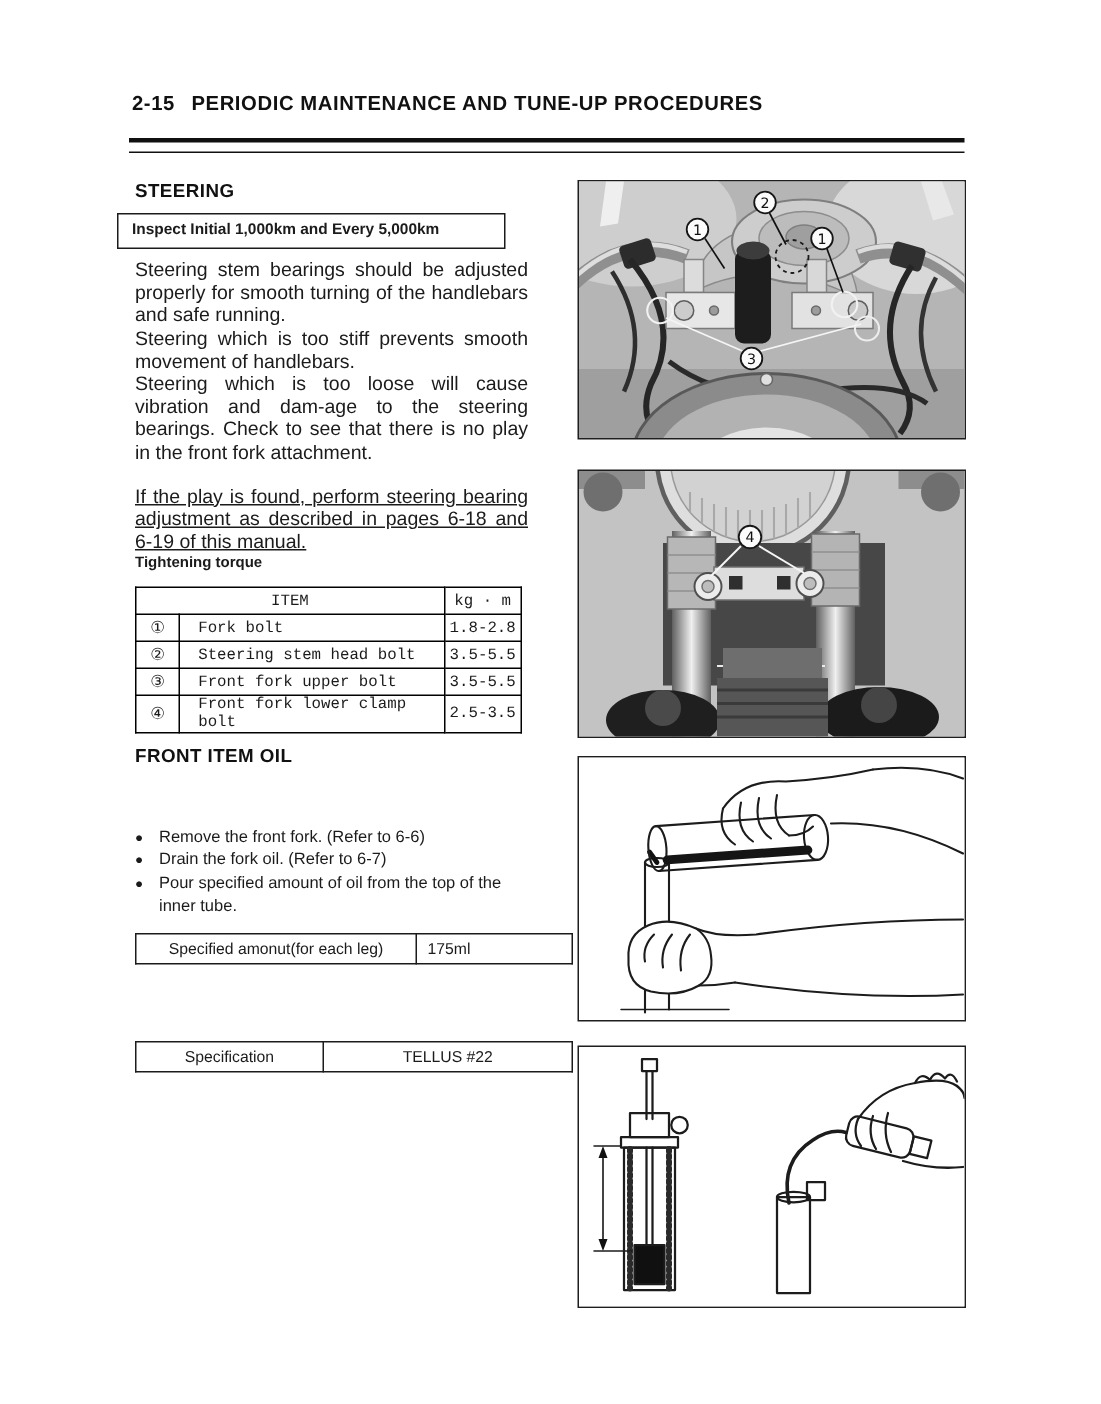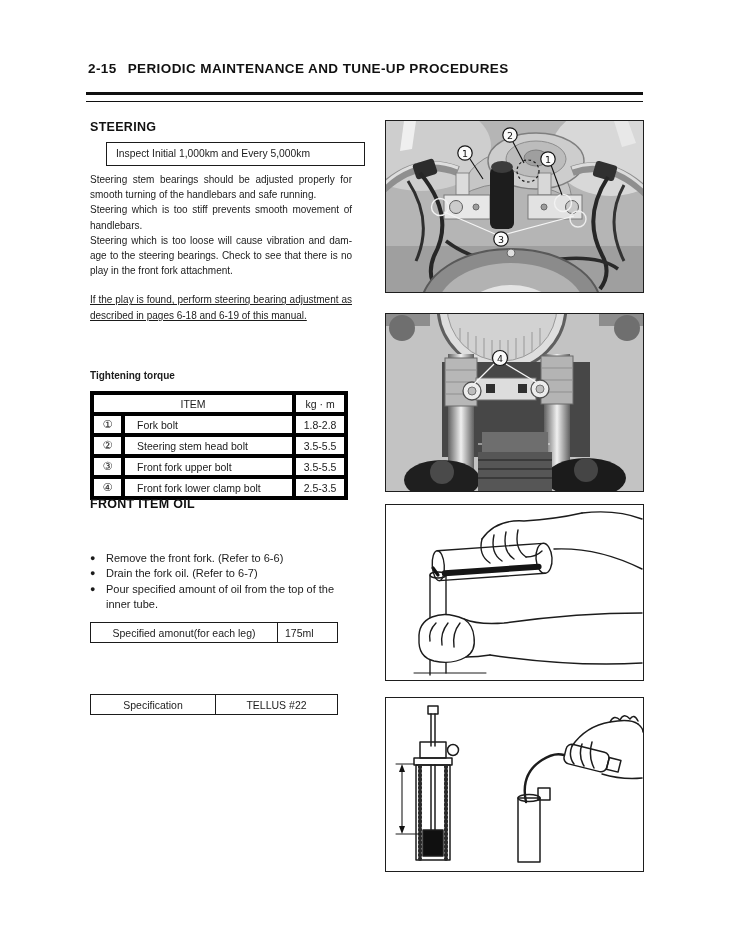--- a/index.html
+++ b/index.html
@@ -9,43 +9,43 @@
 
   
   .doc-title{left:88px;top:61px;font-size:13.5px;font-weight:bold;letter-spacing:.4px;white-space:nowrap;color:#111;}
   .doc-title .pn{margin-right:11px;}
   .title-rule{left:86px;top:92px;width:557px;height:6px;border-top:3px solid #101010;border-bottom:1px solid #101010;}
 
   
   .sec-h{font-size:12.5px;font-weight:bold;letter-spacing:.3px;color:#111;}
 
   
-  .interval-box{left:106px;width:248px;height:22px;border:1px solid #1b1b1b;
-                font-size:10.3px;font-weight:normal;line-height:22px;padding-left:9px;white-space:nowrap;}
-
-  
-  .copy{left:90px;width:262px;font-size:10px;line-height:15.2px;text-align:justify;}
+  .interval-box{left:78px;width:248px;height:22px;border:1px solid #1b1b1b;
+                font-size:10.3px;font-weight:bold;line-height:22px;padding-left:9px;white-space:nowrap;}
+
+  
+  .copy{left:90px;width:262px;font-size:13px;line-height:15.2px;text-align:justify;}
   .copy p{margin:0;}
   .copy p.gap{margin-top:14px;text-decoration:underline;}
 
   .small-label{font-size:10px;font-weight:bold;}
 
   table{border-collapse:collapse;}
   .tq{left:90px;top:391px;width:258px;font-size:10.5px;}
-  .tq th,.tq td{border:4px solid #000000;height:17px;padding:0;font-weight:normal;}
+  .tq th,.tq td{border:1px solid #000000;height:17px;padding:0;font-weight:normal;font-family:Liberation Mono, monospace;}
   .tq th{text-align:center;}
   .tq .c-num{width:30px;text-align:center;font-size:11px;}
   .tq .c-item{width:175px;padding-left:12px;text-align:left;}
   .tq .c-val{width:53px;text-align:center;}
 
   .bullets{left:90px;width:268px;list-style:none;margin:0;padding:0;font-size:11px;line-height:15.3px;}
   .bullets li{position:relative;padding-left:16px;margin:0;}
   .bullets .dot{position:absolute;left:0;top:0;font-size:9px;}
 
-  .mini{left:90px;width:248px;font-size:10.5px;}
+  .mini{left:90px;width:292px;font-size:10.5px;}
   .mini td{border:1px solid #1b1b1b;height:19px;padding:0;}
   .mini .l-center{text-align:center;}
   .mini .r-left{padding-left:7px;text-align:left;}
   .amount .l-cell{width:186px;}
   .spec .l-cell{width:124px;}
   .spec td{text-align:center;}
 
   
   .fig{left:385px;width:259px;border:1px solid #1e1e1e;background:#fff;box-sizing:border-box;}
   .fig svg{display:block;width:100%;height:100%;}

